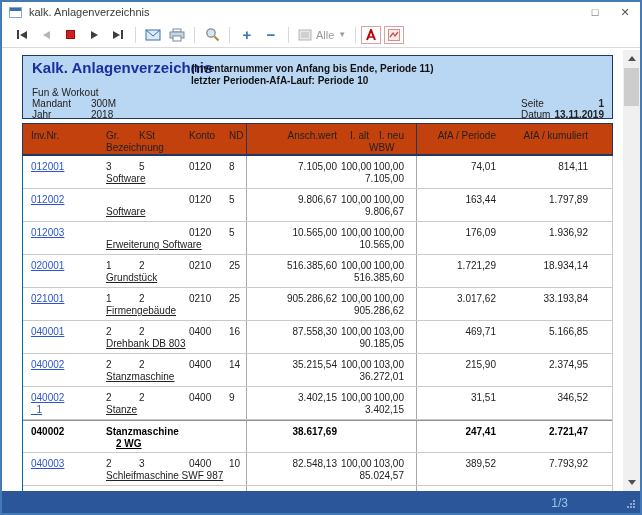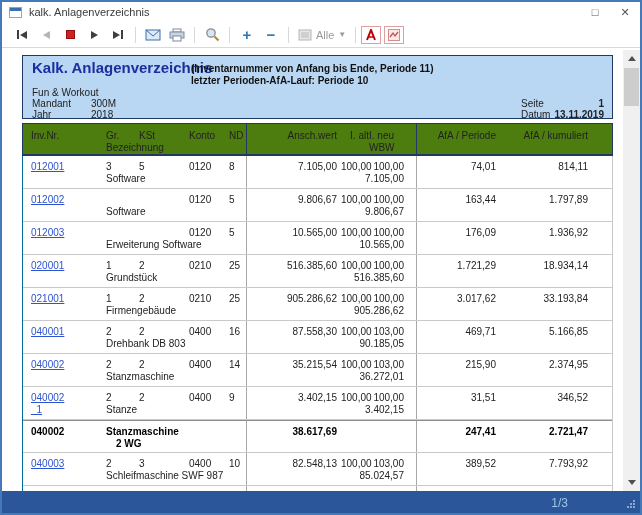--- a/index.html
+++ b/index.html
@@ -36,50 +36,50 @@
   .hdr-box span { position: absolute; white-space: nowrap; }
   .rpt-title { left: 9px; top: 3px; font-size: 15px; font-weight: bold; color: #1a2f9e; }
   .rpt-sub1 { left: 168px; top: 7px; font-weight: bold; color: #111; }
   .rpt-sub2 { left: 168px; top: 19px; font-weight: bold; color: #111; }
   .rpt-company { left: 9px; top: 31px; }
   .rpt-mandant-l { left: 9px; top: 42px; } .rpt-mandant-v { left: 68px; top: 42px; }
   .rpt-jahr-l { left: 9px; top: 53px; } .rpt-jahr-v { left: 68px; top: 53px; }
   .rpt-seite-l { left: 498px; top: 42px; } .rpt-seite-v { right: 8px; top: 42px; font-weight: bold; }
   .rpt-datum-l { left: 498px; top: 53px; } .rpt-datum-v { right: 8px; top: 53px; font-weight: bold; }
   
-  .t-head { position: absolute; left: 0; top: 68px; width: 591px; height: 33px; background: #4d7c0f; border: 1px solid #1f3864; border-bottom-width: 2px; }
+  .t-head { position: absolute; left: 0; top: 68px; width: 591px; height: 33px; background: #c2410c; border: 1px solid #1f3864; border-bottom-width: 2px; }
   .t-head span, .t-row span { position: absolute; white-space: nowrap; }
   .th-vl { position: absolute; top: 0; bottom: 0; width: 1px; background: #1f3864; }
   
   .t-body { position: absolute; left: 0; top: 101px; width: 591px; bottom: 0; border-left: 1px solid #0369a1; border-right: 1px solid #c9c9c9; overflow: hidden; }
   .body-vl { position: absolute; top: 0; bottom: 0; width: 1px; background: #a8a8a8; }
   .t-row { position: relative; height: 33px; border-bottom: 1px solid #c9c9c9; }
   .t-row.strong-top { border-top: 1px solid #8f8f8f; }
   .bold-row { font-weight: bold; color: #000; }
   
   .l1 { top: 5px; } .l2 { top: 17px; }
   .c-inv { left: 8px; } .c-gr { left: 83px; } .c-kst { left: 116px; }
   .c-konto { left: 166px; } .c-nd { left: 206px; }
-  .c-bez1 { left: 83px; } .c-bez2 { left: 83px; }
+  .c-bez1 { left: 83px; } .c-bez2 { left: 83px; text-decoration: underline; }
   .c-ansch { left: 228px; width: 86px; text-align: right; }
   .c-ialt { left: 318px; width: 28px; text-align: right; }
   .c-ineu { left: 346px; width: 35px; text-align: right; }
   .c-wbw { left: 228px; width: 153px; text-align: right; }
   .c-afap { left: 398px; width: 75px; text-align: right; }
   .c-afak { left: 478px; width: 87px; text-align: right; }
   .bold-row .c-bez2 { padding-left: 10px; }
   .link-row .c-inv, .link-row .c-inv2 { color: #2d53cf; text-decoration: underline; cursor: pointer; }
   .c-inv2 { left: 8px; }
   
   .h-inv { left: 8px; top: 6px; } .h-gr { left: 83px; top: 6px; } .h-kst { left: 116px; top: 6px; }
   .h-konto { left: 166px; top: 6px; } .h-nd { left: 206px; top: 6px; }
   .h-bez { left: 83px; top: 18px; }
   .h-ansch { left: 228px; top: 6px; width: 86px; text-align: right; }
   .h-ialt { left: 318px; top: 6px; width: 28px; text-align: right; }
-  .h-ineu { left: 346px; top: 6px; width: 21px; text-align: right; }
+  .h-ineu { left: 346px; top: 6px; width: 35px; text-align: right; }
   .h-wbw { left: 346px; top: 18px; width: 35px; }
   .h-afap { left: 398px; top: 6px; width: 75px; text-align: right; }
   .h-afak { left: 478px; top: 6px; width: 87px; text-align: right; }
   
   .vscroll { position: absolute; right: 0; top: 0; bottom: 0; width: 17px; background: #f0f0f0; }
   .sb-btn { position: absolute; left: 0; width: 17px; height: 17px; display: flex; align-items: center; justify-content: center; }
   .sb-up { top: 0; } .sb-down { bottom: 0; }
   .tri-up { width:0; height:0; border-left:4px solid transparent; border-right:4px solid transparent; border-bottom:5px solid #505050; }
   .tri-down { width:0; height:0; border-left:4px solid transparent; border-right:4px solid transparent; border-top:5px solid #505050; }
   .sb-thumb { position: absolute; left: 1px; top: 18px; width: 15px; height: 38px; background: #cdcdcd; }

